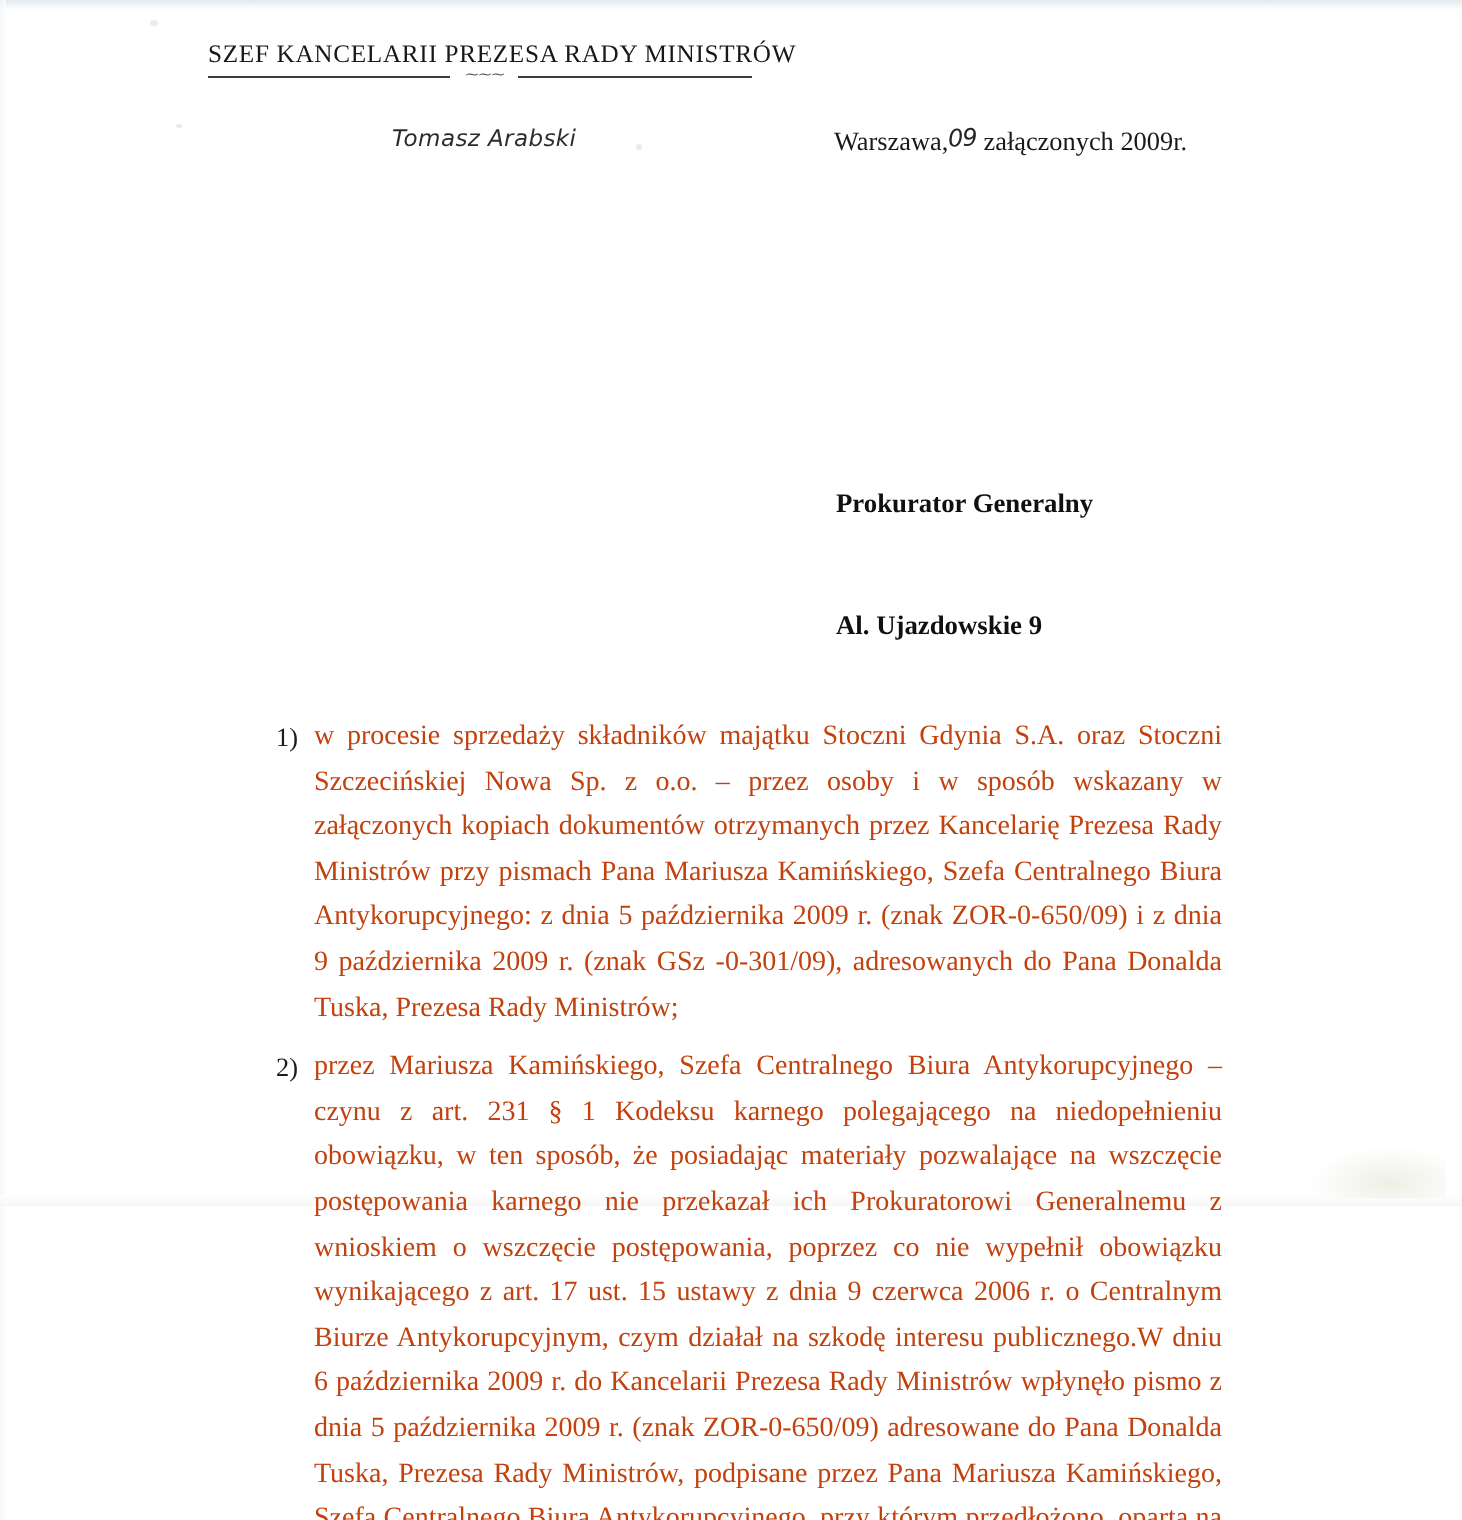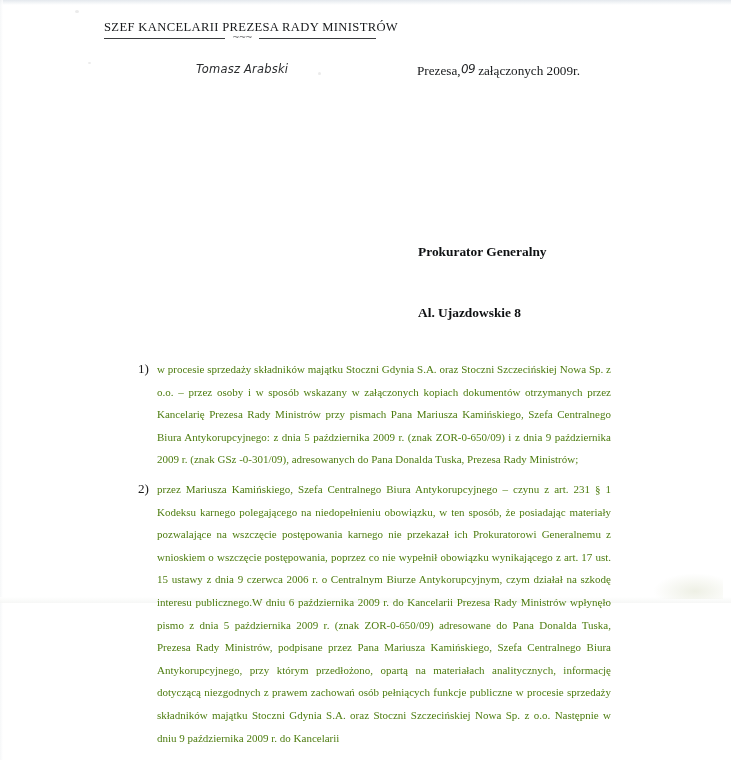--- a/index.html
+++ b/index.html
@@ -164,25 +164,25 @@
     width: 22px;
     flex: 0 0 22px;
     font-size: 13.2px;
     line-height: 22.6px;
     text-align: left;
     padding-left: 3px;
     box-sizing: border-box;
   }
   .list-body {
     flex: 1 1 auto;
-    font-size: 11px;
+    font-size: 14px;
     line-height: 22.6px;
     text-align: justify;
     text-justify: inter-word;
-    color: #4d7c0f;
+    color: #c2410c;
   }
 </style>
 </head>
 <body>
 
 <div class="page">
 
   <div class="scan-top-edge"></div>
   <div class="scan-left-edge"></div>
   <div class="scan-bottom-edge"></div>
@@ -194,26 +194,26 @@
   <div class="letterhead">
     <div class="letterhead-title">SZEF KANCELARII PREZESA RADY MINISTRÓW</div>
     <div class="letterhead-rule">
       <div class="letterhead-ornament">~~~</div>
     </div>
   </div>
 
   <div class="signer">Tomasz Arabski</div>
 
   <div class="dateline">
-    <span>Prezesa,</span><span class="date-handwritten">09</span>&nbsp;<span>załączonych 2009r.</span>
+    <span>Warszawa,</span><span class="date-handwritten">09</span>&nbsp;<span>załączonych 2009r.</span>
   </div>
 
   <div class="addressee">
     <div>Prokurator Generalny</div>
-    <div>Al. Ujazdowskie 8</div>
+    <div>Al. Ujazdowskie 9</div>
   </div>
 
 
   <div class="list">
 
     <div class="list-item">
       <div class="list-marker">1)</div>
       <div class="list-body">w procesie sprzedaży składników majątku Stoczni Gdynia S.A. oraz Stoczni Szczecińskiej Nowa Sp. z o.o. – przez osoby i w sposób wskazany w załączonych kopiach dokumentów otrzymanych przez Kancelarię Prezesa Rady Ministrów przy pismach Pana Mariusza Kamińskiego, Szefa Centralnego Biura Antykorupcyjnego: z dnia 5 października 2009 r. (znak ZOR-0-650/09) i z dnia 9 października 2009 r. (znak GSz -0-301/09), adresowanych do Pana Donalda Tuska, Prezesa Rady Ministrów;</div>
     </div>
 

